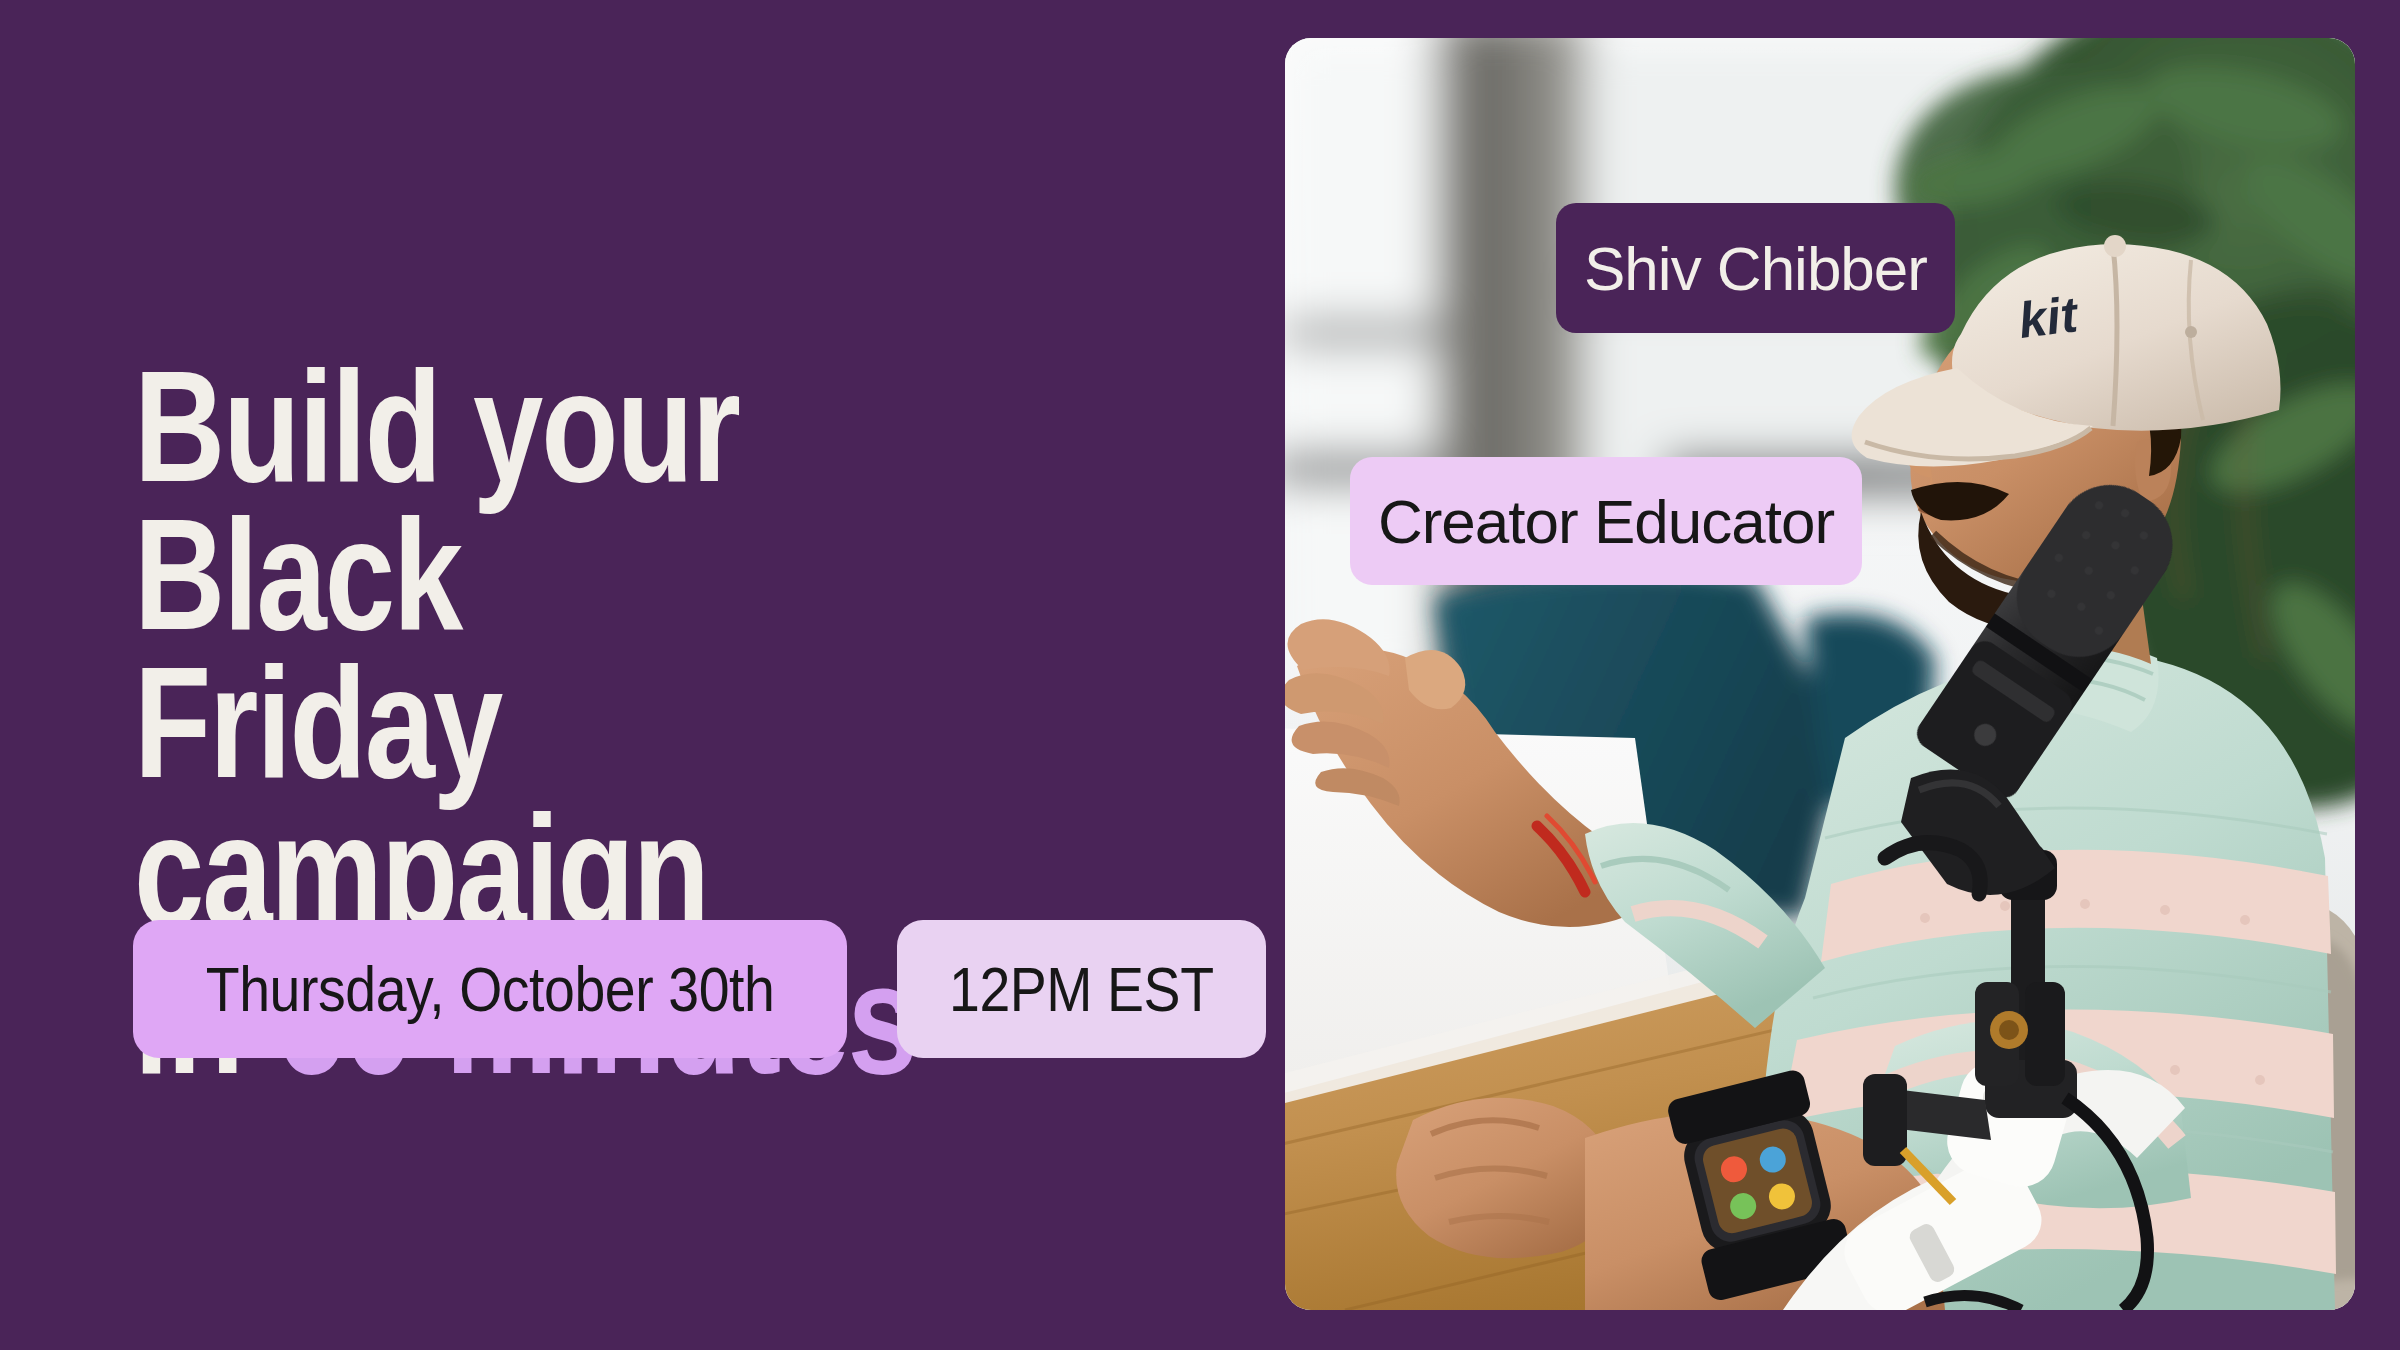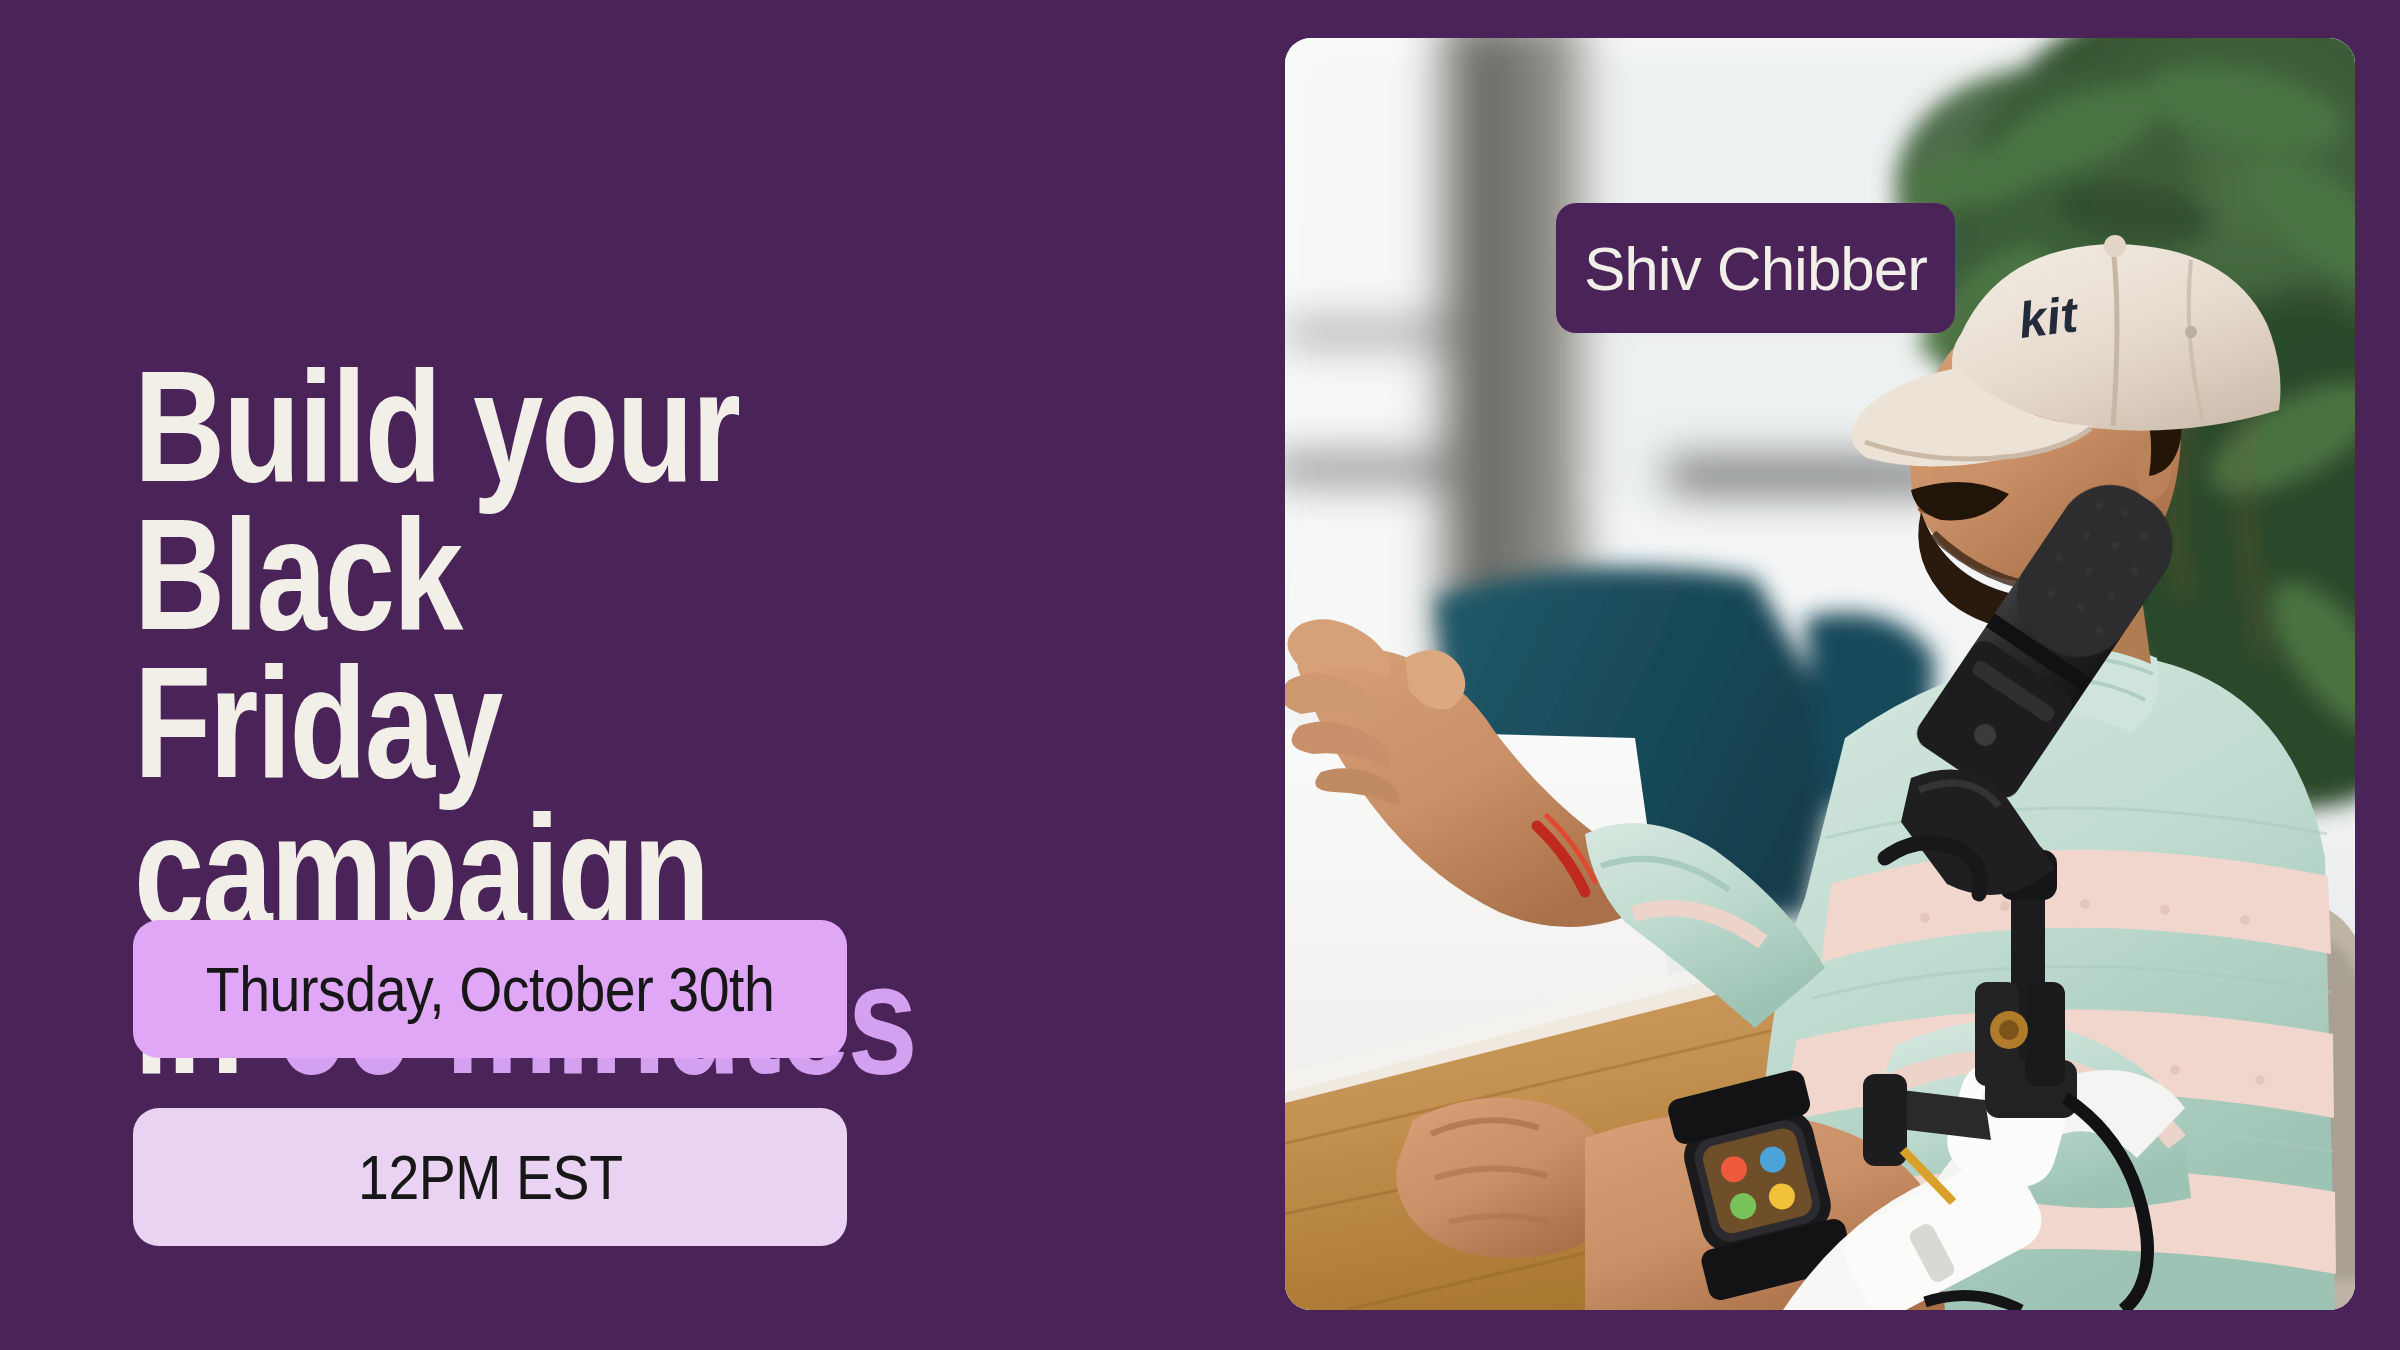--- a/index.html
+++ b/index.html
@@ -42,21 +42,20 @@
   .headline .accent { color: #D4A0F0; }
 
   
   .badge-row {
     position: absolute;
     left: 133px;
     top: 920px;
     display: flex;
     align-items: stretch;
     gap: 50px;
-    flex-direction: column;
   }
   .badge {
     height: 138px;
     border-radius: 26px;
     display: flex;
     align-items: center;
     justify-content: center;
     padding: 0 34px;
     color: #171717;
     font-family: "Liberation Sans Narrow", "Liberation Sans", sans-serif;
@@ -423,14 +422,17 @@
 
       <path d="M780 1060 Q852 1108 862 1200 Q866 1250 838 1272" stroke="#121214" stroke-width="13" fill="none"></path>
       <path d="M640 1264 Q690 1248 736 1272" stroke="#141416" stroke-width="11" fill="none"></path>
     </svg>
 
   </div>
 
   <div class="pill pill-name">
     <span>Shiv Chibber</span>
   </div>
+  <div class="pill pill-role">
+    <span>Creator Educator</span>
+  </div>
 
 </div>
 
 </body></html>

